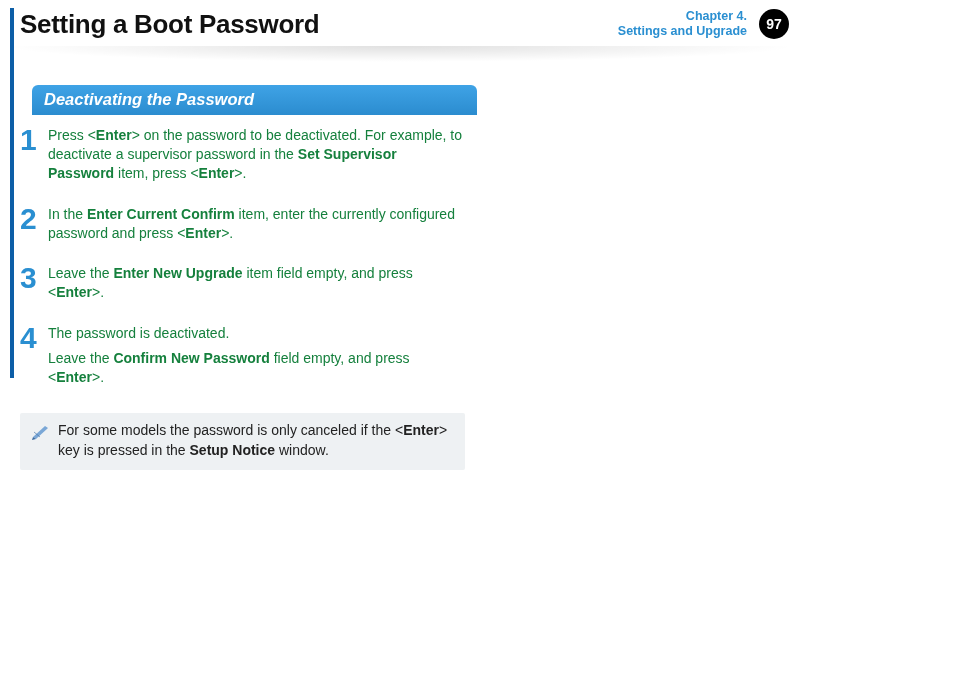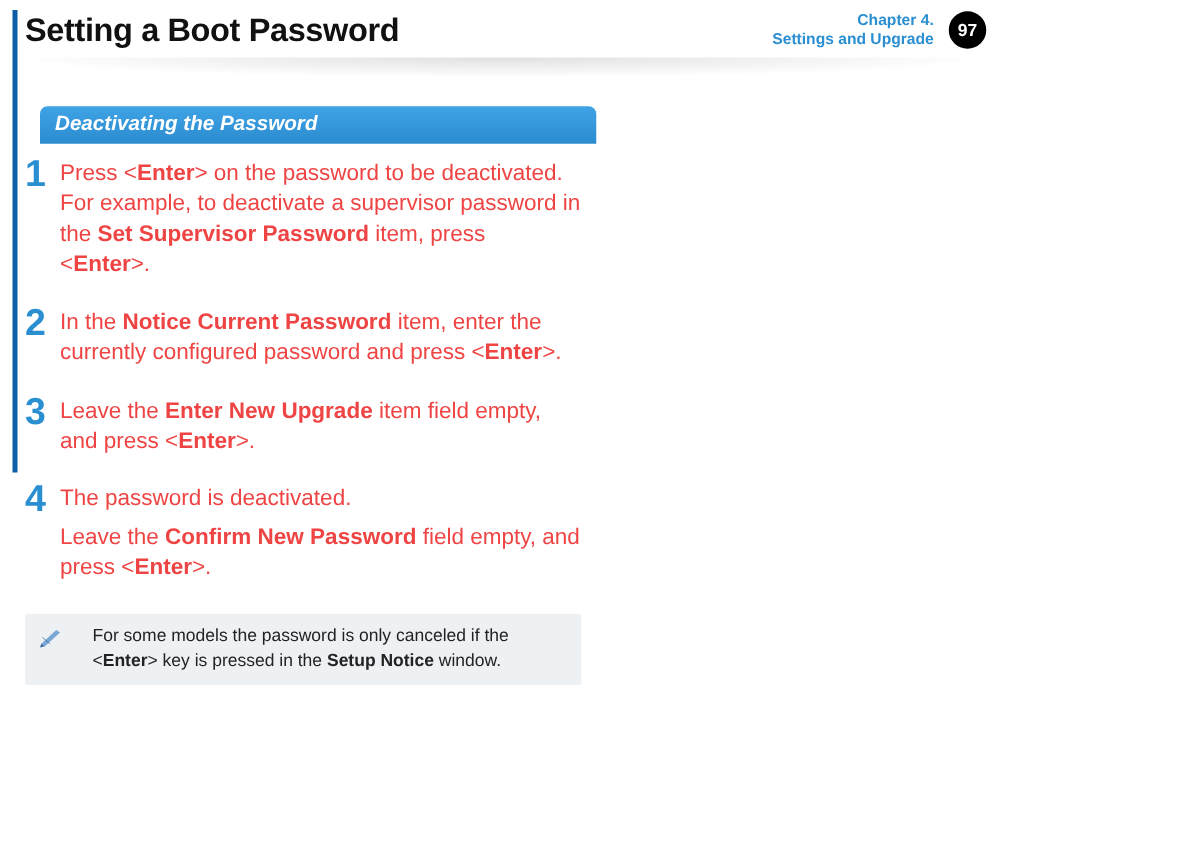--- a/index.html
+++ b/index.html
@@ -104,33 +104,33 @@
   }
   .step-num {
     color: #2a8fd1;
     font-size: 30px;
     font-weight: 700;
     width: 28px;
     flex-shrink: 0;
     line-height: 0.9;
   }
   .step-body {
-    font-size: 18px;
+    font-size: 14px;
     line-height: 1.35;
-    color: #ef4444;
+    color: #15803d;
   }
   .step-body p {
     margin: 0 0 6px 0;
   }
   .note-box {
     margin-top: 20px;
     background: #eef1f3;
     padding: 8px 10px 10px;
     display: flex;
-    gap: 24px;
+    gap: 8px;
     font-size: 14px;
     line-height: 1.4;
     color: #222;
     border-radius: 2px;
   }
   .note-icon {
     flex-shrink: 0;
     margin-top: 2px;
   }
   b { font-weight: 700; }
@@ -165,21 +165,21 @@
         <p>
           <span>Press &lt;</span><b>Enter</b><span>&gt; on the password to be deactivated. For example, to deactivate a supervisor password in the </span><b>Set Supervisor Password</b><span> item, press &lt;</span><b>Enter</b><span>&gt;.</span>
         </p>
       </div>
     </div>
 
     <div class="step">
       <div class="step-num">2</div>
       <div class="step-body">
         <p>
-          <span>In the </span><b>Notice Current Password</b><span> item, enter the currently configured password and press &lt;</span><b>Enter</b><span>&gt;.</span>
+          <span>In the </span><b>Enter Current Confirm</b><span> item, enter the currently configured password and press &lt;</span><b>Enter</b><span>&gt;.</span>
         </p>
       </div>
     </div>
 
     <div class="step">
       <div class="step-num">3</div>
       <div class="step-body">
         <p>
           <span>Leave the </span><b>Enter New Upgrade</b><span> item field empty, and press &lt;</span><b>Enter</b><span>&gt;.</span>
         </p>

